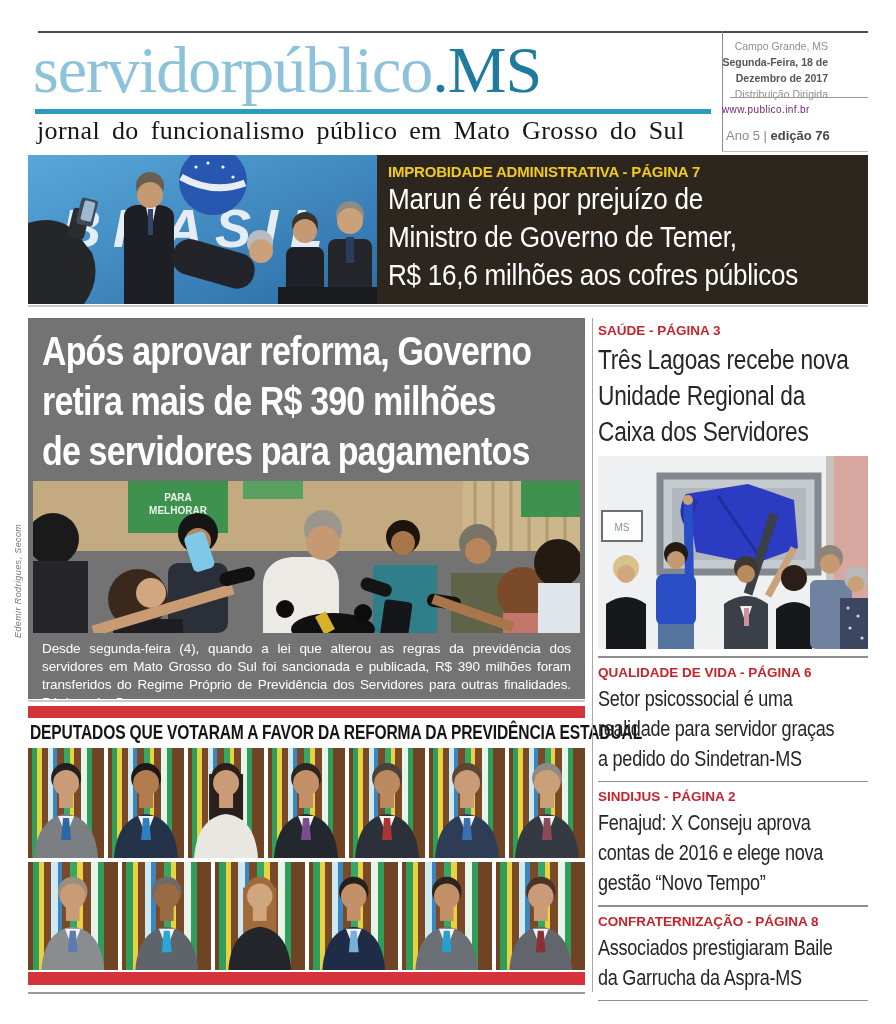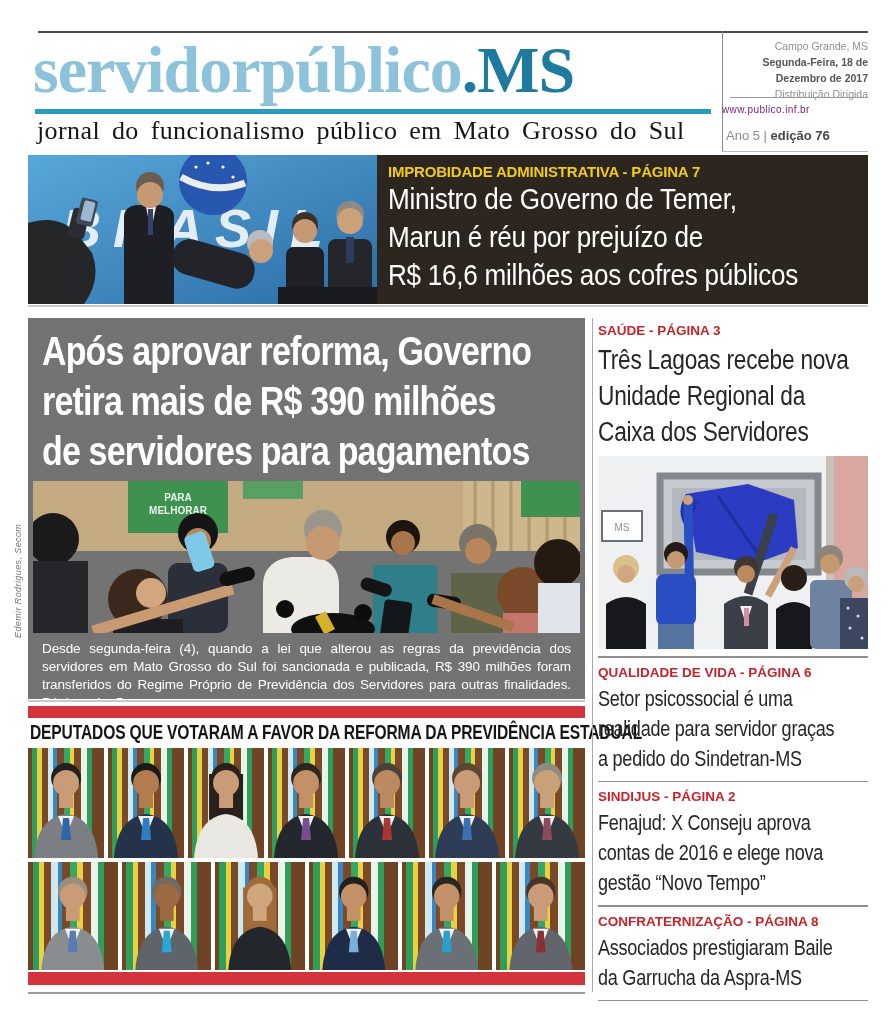--- a/index.html
+++ b/index.html
@@ -2,28 +2,28 @@
 <html><head>
 <meta charset="utf-8">
 <style>
   html,body{margin:0;padding:0;background:#ffffff;}
   .page{position:relative;width:896px;height:1024px;background:#fff;overflow:hidden;
         font-family:"Liberation Sans",sans-serif;}
   .abs{position:absolute;}
 
   
   .top-rule{left:38px;top:31px;width:830px;height:2px;background:#4a4a4a;}
-  .logo{left:33px;top:34px;font-family:"Liberation Serif",serif;font-weight:bold;
+  .logo{left:33px;top:34px;font-family:"Liberation Serif",serif;font-weight:normal;
         font-size:66px;line-height:72px;letter-spacing:-1px;color:#8cc2da;white-space:nowrap;}
   .logo .suffix{color:#1e7b9f;}
   .logo-underline{left:35px;top:109px;width:676px;height:5px;background:#2a9cc0;}
   .tagline{left:37px;top:116px;font-family:"Liberation Serif",serif;font-size:26px;
            color:#161616;letter-spacing:0.4px;word-spacing:5px;white-space:nowrap;}
   .mast-divider{left:722px;top:31px;width:1px;height:121px;background:#8a8a8a;}
-  .info{left:724px;top:38px;width:144px;text-align:right;font-size:10.5px;color:#8f8f8f;line-height:16px;}
+  .info{left:684px;top:38px;width:144px;text-align:right;font-size:10.5px;color:#8f8f8f;line-height:16px;}
   .info .date{font-weight:bold;color:#555;}
   .info-rule{left:730px;top:97px;width:138px;height:1px;background:#999;}
   .website{left:722px;top:104px;width:146px;text-align:left;font-size:10px;
            color:#701a75;letter-spacing:0.4px;}
   .edition{left:726px;top:128px;font-size:13px;color:#8a8a8a;}
   .edition .ed-bold{font-weight:bold;color:#474747;}
   .mast-bottom-rule{left:722px;top:151px;width:146px;height:1px;background:#bdbdbd;}
 
   
   .top-photo{left:28px;top:155px;width:349px;height:149px;display:block;}
@@ -133,22 +133,22 @@
       <circle cx="233" cy="96" r="12" fill="#caa17a"></circle>
     <path d="M0,149 V68 q32,-10 50,12 l14,18 q10,26 -8,51 z" fill="#242628"></path>
     <rect x="46" y="52" width="17" height="30" rx="4" fill="#2a2c30" transform="rotate(14 46 52)"></rect>
     <rect x="54" y="42" width="17" height="27" rx="3" fill="#3e4a58" transform="rotate(14 54 42)"></rect>
     <rect x="57" y="45" width="11" height="20" rx="2" fill="#9fb8d0" transform="rotate(14 57 45)"></rect>
   </svg>
 
   <div class="abs top-box">
     <div class="top-kicker">IMPROBIDADE ADMINISTRATIVA - PÁGINA 7</div>
     <div class="top-hl">
+      <div><span class="ln">Marun é réu por prejuízo de</span></div>
       <div><span class="ln">Ministro de Governo de Temer,</span></div>
-      <div><span class="ln">Marun é réu por prejuízo de</span></div>
       <div><span class="ln">R$ 16,6 milhões aos cofres públicos</span></div>
     </div>
   </div>
   <div class="abs top-shadow"></div>
 
   <div class="abs main-box">
     <div class="main-hl">
       <div><span class="ln">Após aprovar reforma, Governo</span></div>
       <div><span class="ln">retira mais de R$ 390 milhões</span></div>
       <div><span class="ln">de servidores para pagamentos</span></div>

